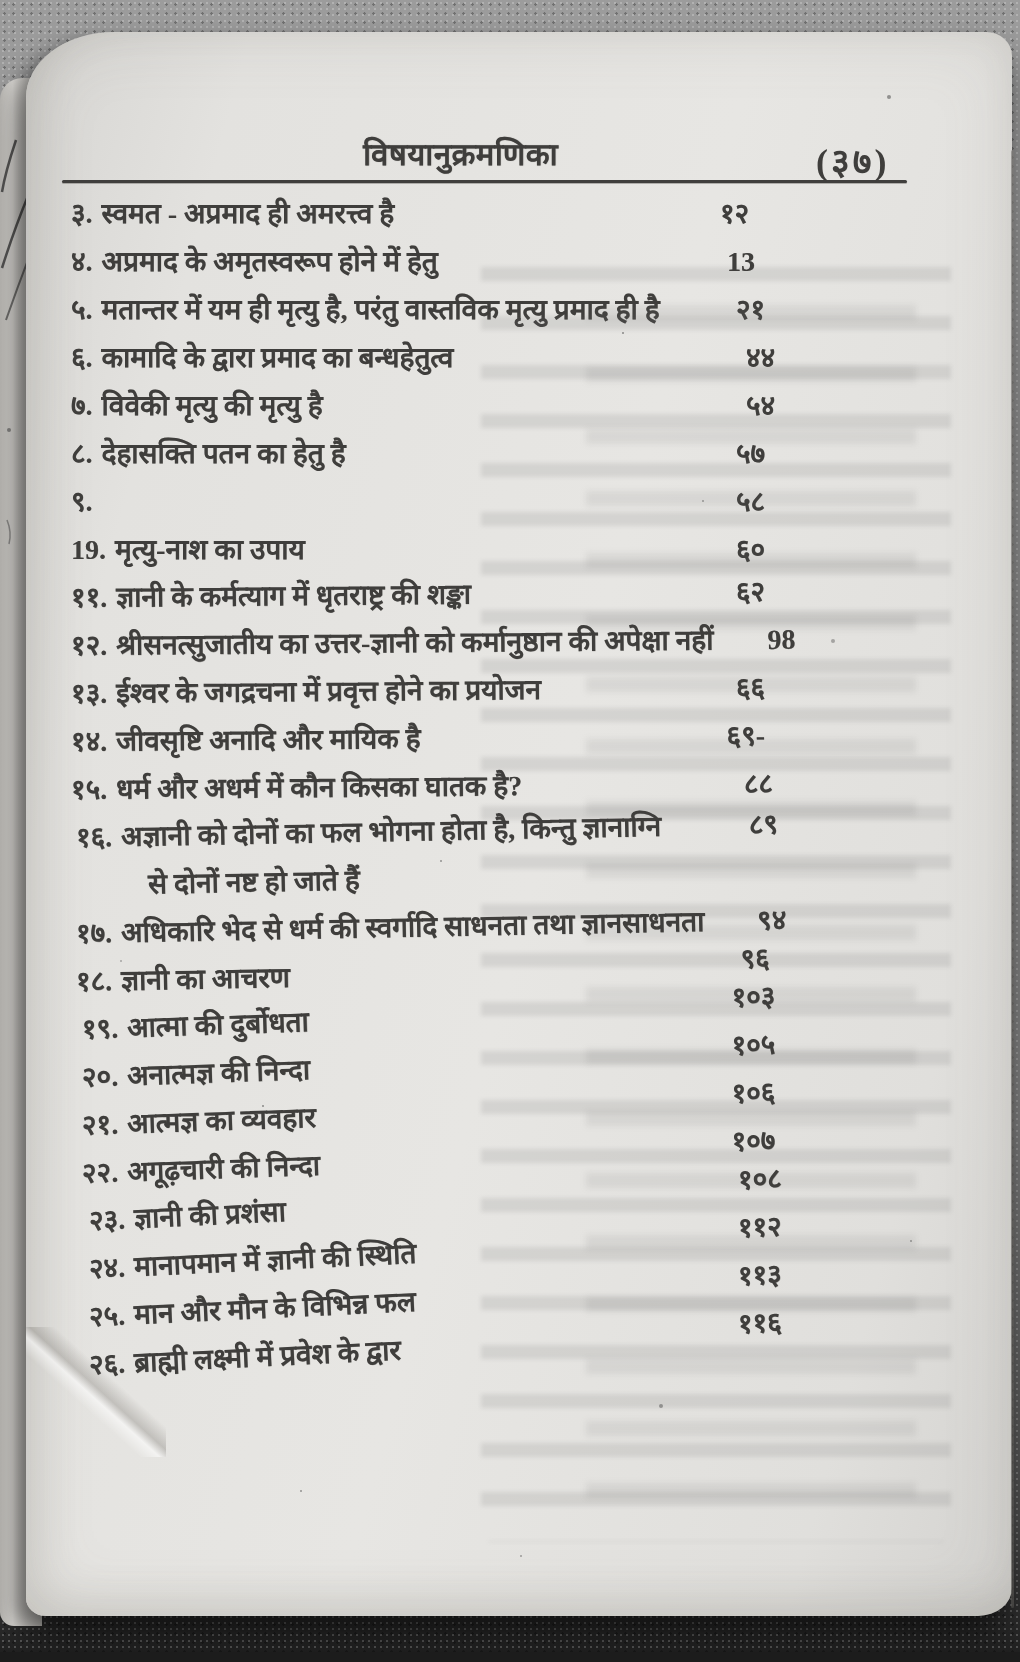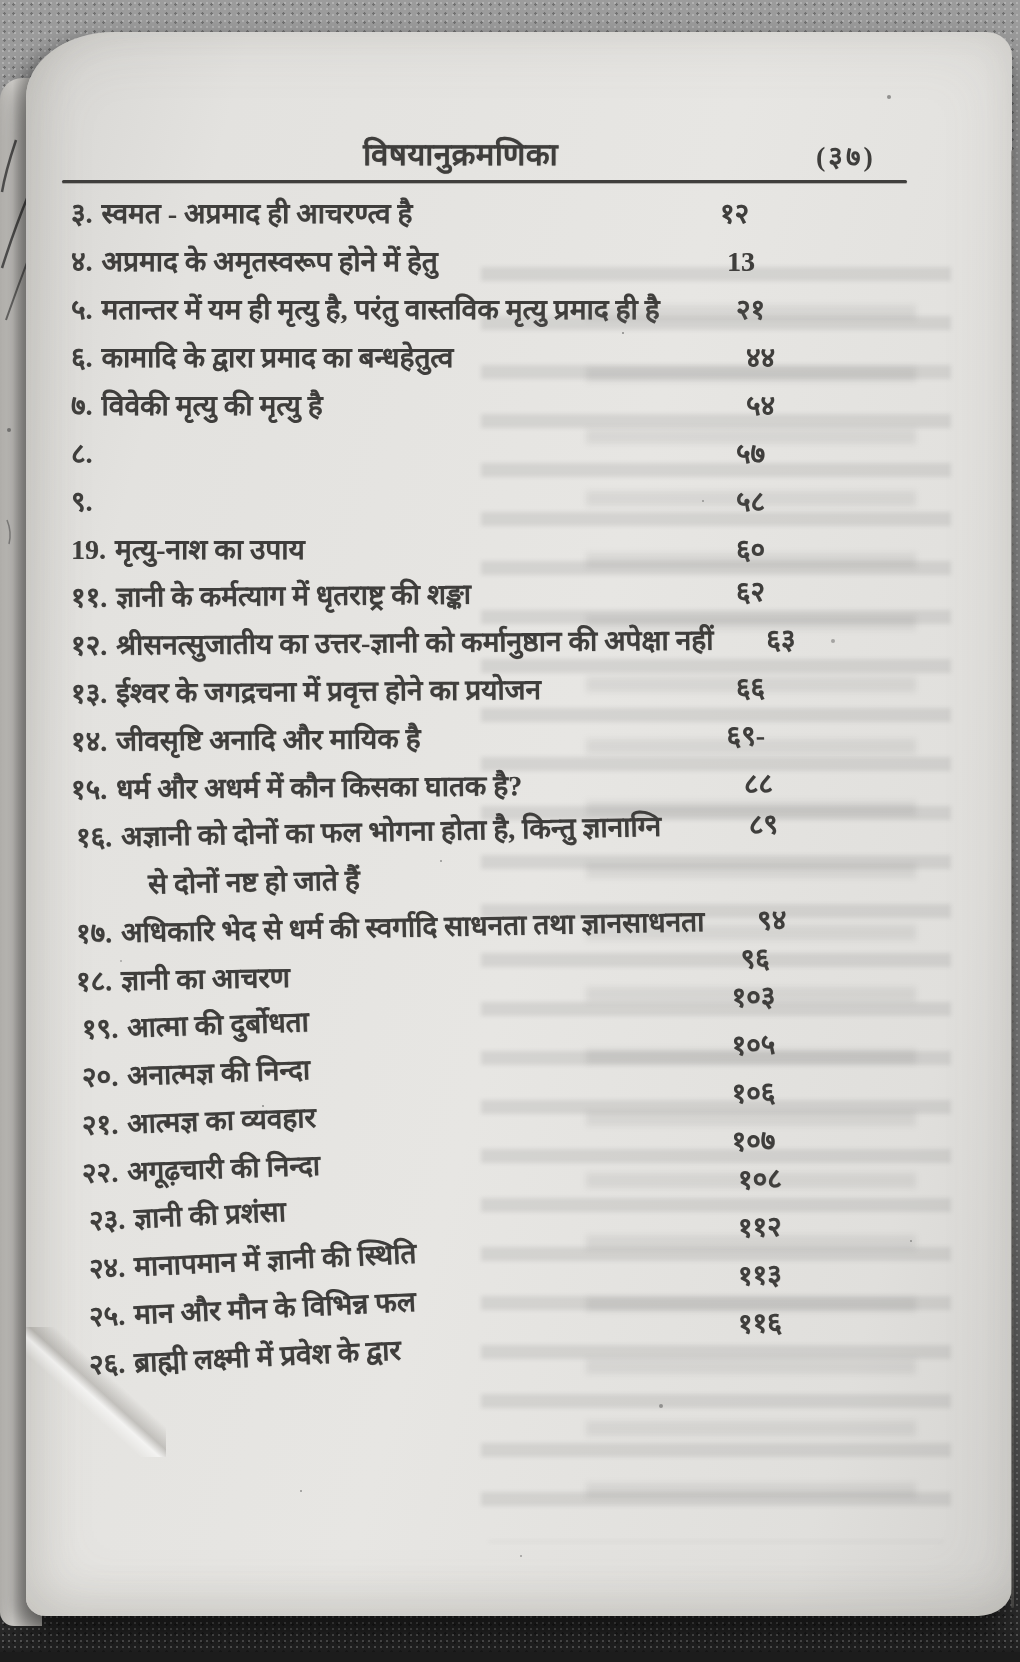--- a/index.html
+++ b/index.html
@@ -45,21 +45,21 @@
   .dust{position:absolute;left:0;top:0;width:2px;height:2px;border-radius:50%;
     box-shadow:862px 64px 0 1px rgba(45,45,45,.45), 596px 300px 0 0 rgba(45,45,45,.5),
       676px 468px 0 0 rgba(45,45,45,.4), 806px 608px 0 1px rgba(45,45,45,.35),
       414px 828px 0 0 rgba(45,45,45,.45), 236px 1073px 0 0 rgba(45,45,45,.5),
       884px 1208px 0 0 rgba(45,45,45,.4), 634px 1373px 0 1px rgba(45,45,45,.4),
       274px 1458px 0 0 rgba(45,45,45,.45), 494px 1523px 0 0 rgba(45,45,45,.4),
       94px 928px 0 0 rgba(45,45,45,.35);}
   .header{position:relative;height:42px;margin-top:30px;}
   .title{position:absolute;left:292px;top:0;font-size:31px;font-weight:bold;letter-spacing:.5px;
     text-shadow:.4px .4px .7px rgba(60,58,54,.55);}
-  .folio{position:absolute;left:745px;top:4px;font-size:28px;font-weight:bold;letter-spacing:3px;}
+  .folio{position:absolute;left:745px;top:4px;font-size:36px;font-weight:bold;letter-spacing:3px;}
   .rule{margin:6px 0 16px -9px;width:845px;height:3px;background:#403f3d;border-radius:2px;
     box-shadow:0 1px 0 rgba(120,118,114,.5);}
   .toc{width:694px;}
   .row{display:flex;align-items:baseline;white-space:nowrap;line-height:30px;margin-bottom:18px;
     font-size:28px;font-weight:600;transform-origin:0 50%;
     text-shadow:.3px .3px .6px rgba(70,68,64,.45);}
   .num{margin-right:9px;}
   .pg{margin-left:auto;min-width:70px;text-align:right;padding-left:12px;}
   .row.cont .txt{margin-left:72px;}
   .toc .row:nth-child(n+9){transform:rotate(-0.5deg);}
@@ -95,21 +95,21 @@
 
     <div class="header">
       <div class="title">विषयानुक्रमणिका</div>
       <div class="folio">(३७)</div>
     </div>
     <div class="rule"></div>
 
     <div class="toc">
       <div class="row">
           <span class="num">३.</span>
-          <span class="txt">स्वमत - अप्रमाद ही आचरण्त्व है</span>
+          <span class="txt">स्वमत - अप्रमाद ही अमरत्त्व है</span>
           <span class="pg">१२</span>
         </div>
       <div class="row">
           <span class="num">४.</span>
           <span class="txt">अप्रमाद के अमृतस्वरूप होने में हेतु</span>
           <span class="pg">13</span>
         </div>
       <div class="row">
           <span class="num">५.</span>
           <span class="txt">मतान्तर में यम ही मृत्यु है, परंतु वास्तविक मृत्यु प्रमाद ही है</span>
@@ -120,40 +120,41 @@
           <span class="txt">कामादि के द्वारा प्रमाद का बन्धहेतुत्व</span>
           <span class="pg">४४</span>
         </div>
       <div class="row">
           <span class="num">७.</span>
           <span class="txt">विवेकी मृत्यु की मृत्यु है</span>
           <span class="pg">५४</span>
         </div>
       <div class="row">
           <span class="num">८.</span>
+          <span class="txt">देहासक्ति पतन का हेतु है</span>
           <span class="pg">५७</span>
         </div>
       <div class="row">
           <span class="num">९.</span>
           <span class="pg">५८</span>
         </div>
       <div class="row">
           <span class="num">19.</span>
           <span class="txt">मृत्यु-नाश का उपाय</span>
           <span class="pg">६०</span>
         </div>
       <div class="row">
           <span class="num">११.</span>
           <span class="txt">ज्ञानी के कर्मत्याग में धृतराष्ट्र की शङ्का</span>
           <span class="pg">६२</span>
         </div>
       <div class="row">
           <span class="num">१२.</span>
           <span class="txt">श्रीसनत्सुजातीय का उत्तर-ज्ञानी को कर्मानुष्ठान की अपेक्षा नहीं</span>
-          <span class="pg">६३</span>
+          <span class="pg">98</span>
         </div>
       <div class="row">
           <span class="num">१३.</span>
           <span class="txt">ईश्वर के जगद्रचना में प्रवृत्त होने का प्रयोजन</span>
           <span class="pg">६६</span>
         </div>
       <div class="row">
           <span class="num">१४.</span>
           <span class="txt">जीवसृष्टि अनादि और मायिक है</span>
           <span class="pg">६९-</span>

